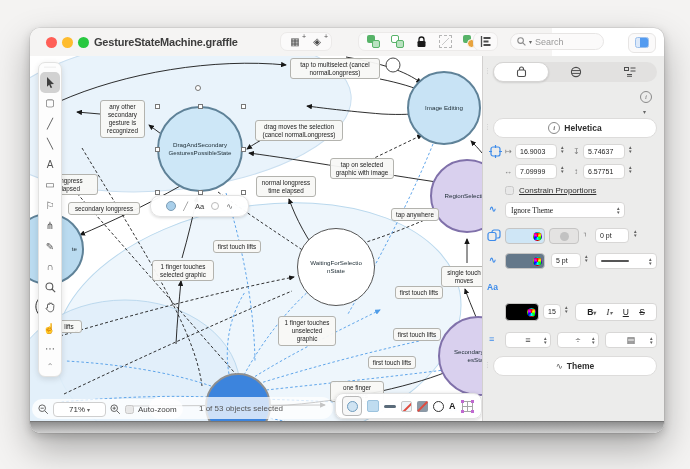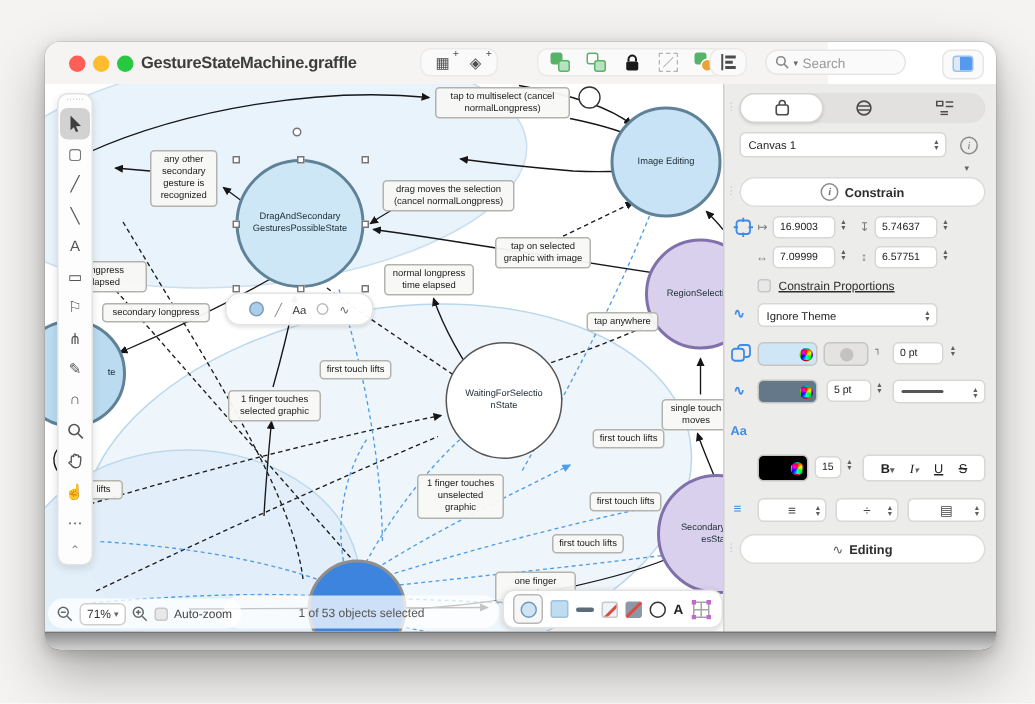--- a/index.html
+++ b/index.html
@@ -45,21 +45,21 @@
   .minibar .aa{font-size:7.5px;color:#333;}
   .minibar .c2{width:8px;height:8px;border-radius:50%;border:1px solid #bbb;box-sizing:border-box;}
   .minibar .sq{font-size:8px;color:#666;}
   
   .palette{position:absolute;left:8px;top:6px;width:24px;background:#fdfdfd;border:1px solid #e2e2e1;border-radius:7px;box-shadow:0 2px 6px rgba(0,0,0,.12);z-index:20;display:flex;flex-direction:column;align-items:center;padding:2px 0 3px;box-sizing:border-box;}
   .tool{width:20px;height:20.5px;display:flex;align-items:center;justify-content:center;font-size:10px;color:#555;border-radius:5px;}
   .tool.sel{background:#d2d2d2;color:#333;}
   .tdots{font-size:6px;color:#c2c2c2;height:7px;line-height:5px;}
   
   .zoomcl{position:absolute;left:2px;top:343px;height:20px;background:rgba(255,255,255,.78);border-radius:10px;display:flex;align-items:center;gap:4px;padding:0 6px;z-index:9;}
-  .zfield{height:15px;background:#fff;border:1px solid #cfcfcf;border-radius:4px;display:flex;align-items:center;gap:2px;padding:0 4px;font-size:8px;color:#333;box-sizing:border-box;}
+  .zfield{height:15px;background:#fff;border:1px solid #cfcfcf;border-radius:4px;display:flex;align-items:center;gap:2px;padding:0 15px;font-size:8px;color:#333;box-sizing:border-box;}
   .chk{width:9px;height:9px;background:#e8e8e8;border:1px solid #c8c8c8;border-radius:2.5px;box-sizing:border-box;}
   .azlabel{font-size:8px;color:#444;}
   .statuspill{position:absolute;left:119px;top:341px;width:184px;height:22px;background:rgba(255,255,255,.75);border-radius:11px;display:flex;align-items:center;justify-content:center;font-size:8px;color:#555;z-index:8;}
   .tray{position:absolute;left:305px;top:337px;width:147px;height:26px;background:rgba(255,255,255,.97);border:1px solid #e2e2e2;border-radius:8px;box-shadow:0 1px 4px rgba(0,0,0,.18);display:flex;align-items:center;gap:5px;padding:0 6px;box-sizing:border-box;z-index:9;}
   .tselbox{width:18px;height:18px;border:1px solid #b8b8b8;border-radius:4px;background:#f7f7f7;display:flex;align-items:center;justify-content:center;}
   .tselbox .c{width:11px;height:11px;border-radius:50%;background:#cfe3f2;border:1.2px solid #6f9cbe;box-sizing:border-box;}
   .tsq{width:12px;height:12px;background:#bfdcf0;border:1px solid #9cc3de;border-radius:2px;box-sizing:border-box;}
   .tdash{width:12px;height:3px;background:#5a6b7a;border-radius:1.5px;}
   .tnofill,.tnostroke{position:relative;width:11px;height:11px;border-radius:2px;box-sizing:border-box;overflow:hidden;}
   .tnofill{background:#eef4f8;border:1px solid #c9c9c9;}
@@ -362,34 +362,27 @@
           <svg width="12" height="10" viewBox="0 0 12 10">
               <rect x="0.5" y="0.5" width="4" height="3" fill="none" stroke="#4c4c4c" stroke-width="1"></rect>
               <line x1="6.5" y1="1" x2="11.5" y2="1" stroke="#4c4c4c" stroke-width="1.1"></line>
               <line x1="6.5" y1="4" x2="11.5" y2="4" stroke="#4c4c4c" stroke-width="1.1"></line>
               <line x1="3" y1="7.5" x2="8" y2="7.5" stroke="#4c4c4c" stroke-width="1.1"></line>
               <line x1="3" y1="9.3" x2="8" y2="9.3" stroke="#4c4c4c" stroke-width="1.1"></line>
             </svg>
         </div>
       </div>
 
-      <div class="ddrop" style="left:10px;top:32px;width:138px;height:17px;">
-        <span>Canvas 1</span>
-        <span class="stp" style="position:absolute;right:4px;top:4px;">
-            <span>▲</span>
-            <span>▼</span>
-          </span>
-      </div>
       <span class="info" style="position:absolute;left:157px;top:35px;">i</span>
       <span class="chev" style="position:absolute;left:160px;top:52px;">▾</span>
 
       <span class="seghandle" style="top:67px;">⋮</span>
       <div class="hdr" style="top:62px;">
         <span class="info">i</span>
-        <span>Constrain</span>
+        <span>Helvetica</span>
       </div>
 
       <svg style="position:absolute;left:6px;top:89px;" width="13" height="13" viewBox="0 0 13 13">
           <rect x="2" y="2" width="9" height="9" rx="2" fill="none" stroke="#3d8bea" stroke-width="1.2"></rect>
           <line x1="6.5" y1="0" x2="6.5" y2="3" stroke="#3d8bea" stroke-width="1.2"></line>
           <line x1="6.5" y1="10" x2="6.5" y2="13" stroke="#3d8bea" stroke-width="1.2"></line>
           <line x1="0" y1="6.5" x2="3" y2="6.5" stroke="#3d8bea" stroke-width="1.2"></line>
           <line x1="10" y1="6.5" x2="13" y2="6.5" stroke="#3d8bea" stroke-width="1.2"></line>
         </svg>
       <span class="gico" style="left:22px;top:91px;">↦</span>
@@ -423,21 +416,21 @@
         </div>
       <span class="stp" style="left:145px;top:110px;">
           <span>▲</span>
           <span>▼</span>
         </span>
 
       <span class="chk" style="position:absolute;left:22px;top:130px;"></span>
       <span class="ilabel" style="left:36px;top:130px;">Constrain Proportions</span>
 
       <span class="bico" style="left:6px;top:148px;">∿</span>
-      <div class="ddrop" style="left:22px;top:146px;width:120px;">
+      <div class="ddrop" style="left:22px;top:146px;width:120px;font-family:Liberation Serif, serif;">
         <span>Ignore Theme</span>
         <span class="stp" style="position:absolute;right:4px;top:4px;">
             <span>▲</span>
             <span>▼</span>
           </span>
       </div>
 
       <svg style="position:absolute;left:4px;top:173px;" width="14" height="13" viewBox="0 0 14 13">
           <rect x="1" y="3.5" width="8" height="8" rx="2" fill="none" stroke="#3d8bea" stroke-width="1.2"></rect>
           <path d="M5 3.5 V3 a2 2 0 0 1 2-2 h4 a2 2 0 0 1 2,2 v4 a2 2 0 0 1 -2,2 h-1.5" fill="none" stroke="#3d8bea" stroke-width="1.2"></path>
@@ -514,19 +507,19 @@
         <span style="font-size:9px;color:#444;">▤</span>
         <span class="stp" style="position:absolute;right:3px;top:4px;">
             <span>▲</span>
             <span>▼</span>
           </span>
       </div>
 
       <span class="seghandle" style="top:305px;">⋮</span>
       <div class="hdr" style="top:300px;">
         <span style="color:#555;font-weight:normal;">∿</span>
-        <span>Editing</span>
+        <span>Theme</span>
       </div>
     </div>
   </div>
 
   <div class="band"></div>
 </div>
 
 </body></html>

